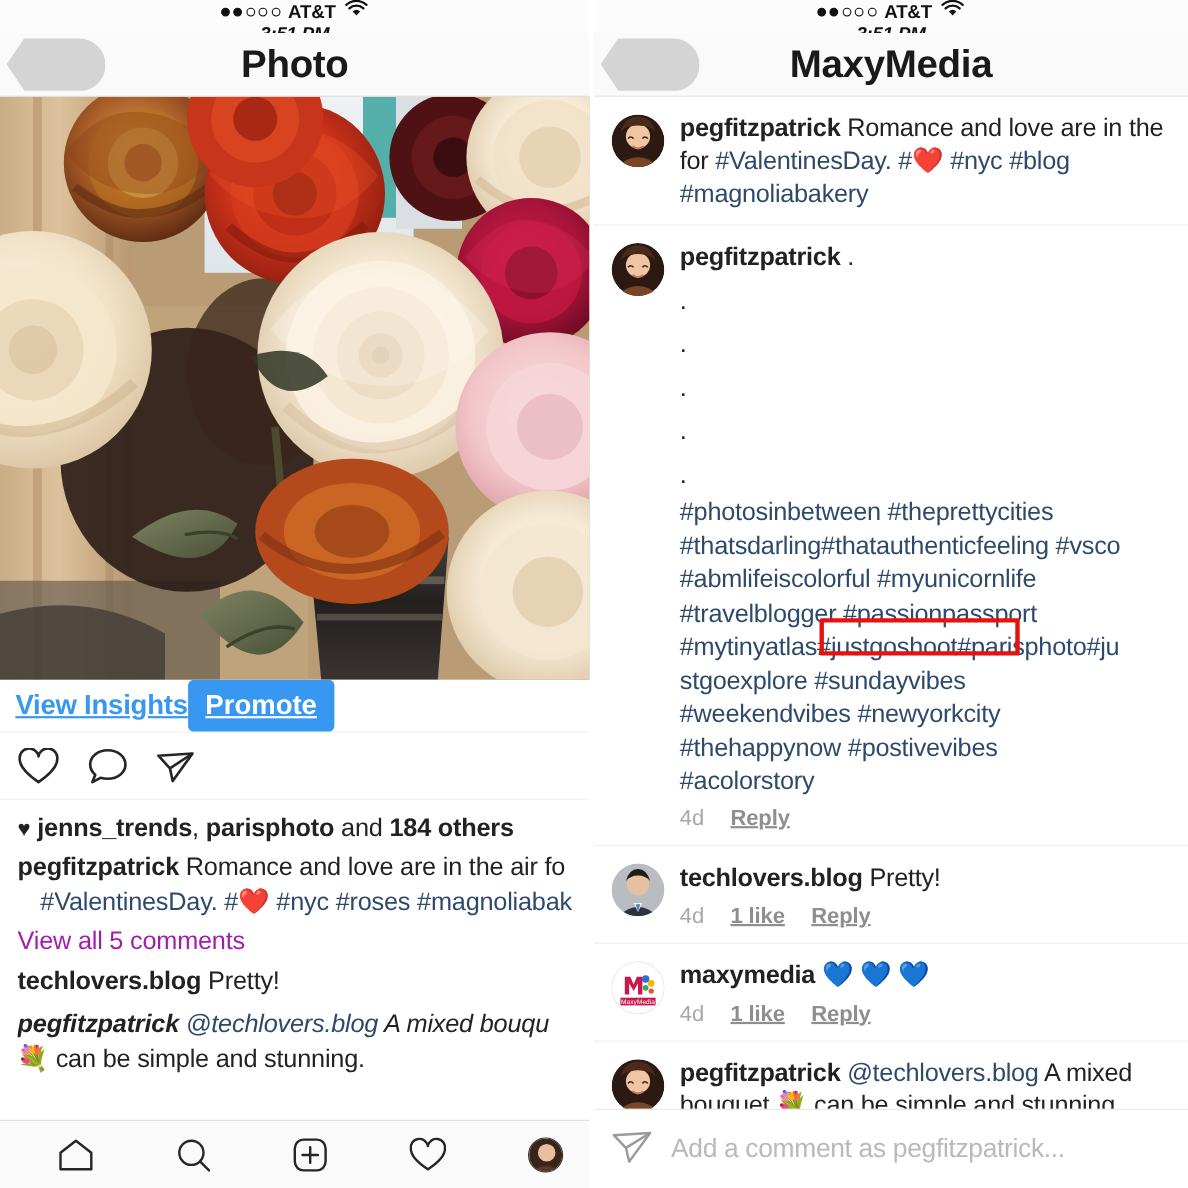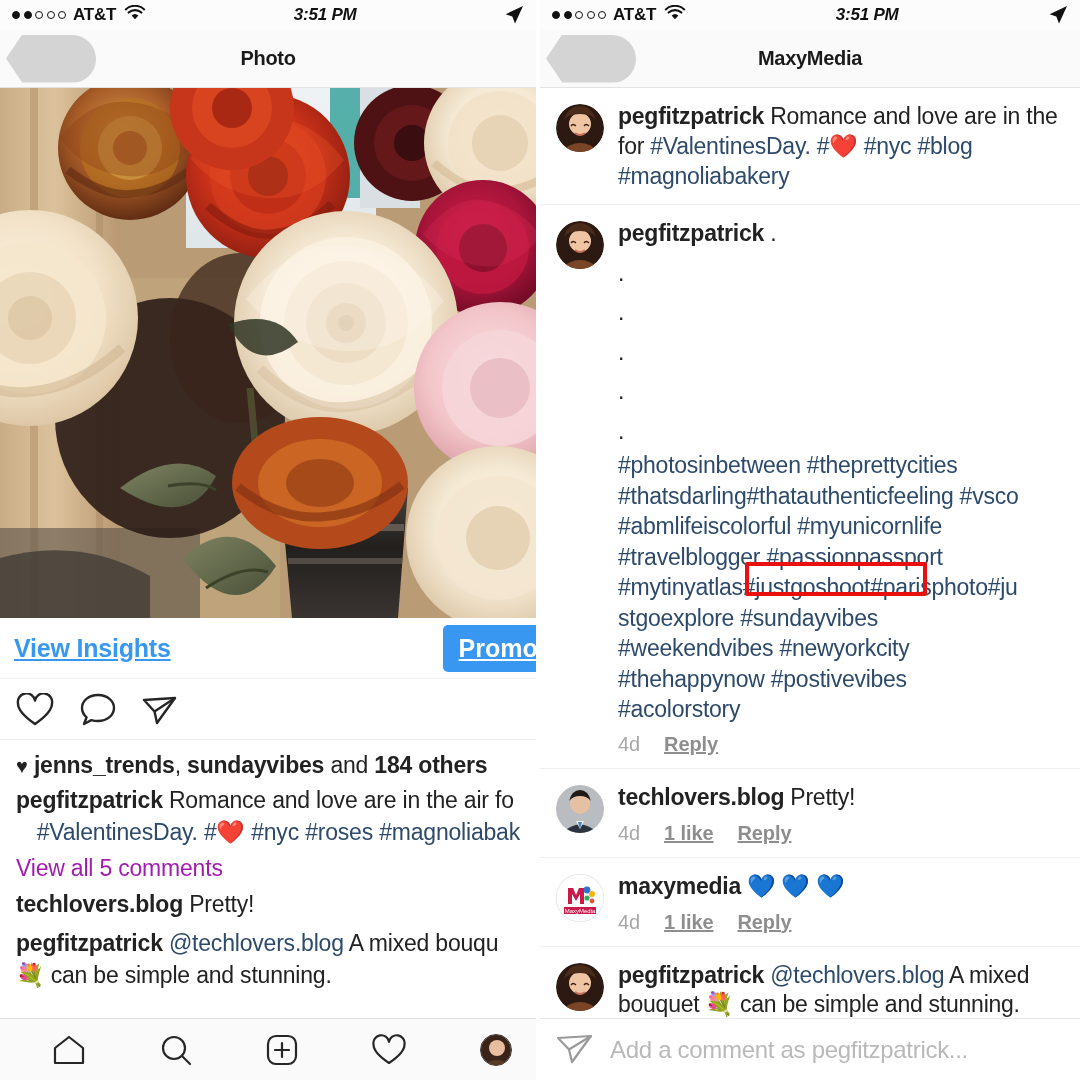--- a/index.html
+++ b/index.html
@@ -10,21 +10,21 @@
 
   .phone { position:relative; height:1080px; overflow:hidden; background:#fff; }
   .phone.left  { width:536px; }
   .gap { width:4px; height:1080px; background:#ffffff; }
   .phone.right { width:540px; }
 
   
   .statusbar {
     height:30px; display:flex; align-items:center;
     padding:0 12px; background:#fcfcfc;
-    font-size:17px; font-weight:600; color:#111; letter-spacing:-0.2px;
+    font-size:17px; font-weight:600; color:#111; letter-spacing:-0.2px;flex-direction:column;
   }
   .sb-left  { display:flex; align-items:center; gap:5px; flex:0 0 auto; }
   .sb-mid   { flex:1; text-align:center; font-size:17px; font-weight:700;font-style:italic; }
   .sb-right { flex:0 0 auto; display:flex; align-items:center; }
   .dots { display:flex; align-items:center; gap:3.5px; }
   .dot { width:8px; height:8px; border-radius:50%; border:1.6px solid #111; }
   .dot.full { background:#111; }
   .carrier { font-size:17px; font-weight:600; margin-left:2px; }
   .wifi { margin-left:3px; }
 
@@ -35,35 +35,35 @@
     display:flex; align-items:center;
   }
   .back-blob {
     width:90px; height:48px; margin-left:6px;
     background:#d4d4d4;
     border-radius:6px 26px 26px 6px;
     clip-path: polygon(18% 0%, 100% 0%, 100% 100%, 18% 100%, 0% 50%);
   }
   .nav-title {
     position:absolute; left:0; right:0; text-align:center;
-    font-size:20px; font-weight:700; color:#1a1a1a; letter-spacing:-0.3px;
+    font-size:35px; font-weight:700; color:#1a1a1a; letter-spacing:-0.3px;
     pointer-events:none;
   }
 
   
   .photo {
     position:relative; width:100%; height:530px; overflow:hidden;
     background:#d9cbb8;
   }
   .photo svg { display:block; width:100%; height:100%; }
 
   
   .insights-row {
-    display:flex; align-items:center; justify-content:space-between;
-    height:61px; padding:0 14px; border-bottom:1px solid #efefef;
+    display:flex; align-items:center; justify-content:flex-start;
+    height:48px; padding:0 14px; border-bottom:1px solid #efefef;
   }
   .view-insights {
     font-size:25px; font-weight:700; color:#3897f0;
     text-decoration:underline; letter-spacing:-0.2px;
   }
   .promote-btn {
     background:#3897f0; color:#fff; font-size:25px; font-weight:700;
     text-decoration:underline; padding:9px 16px; border-radius:5px;
     margin-right:-54px; white-space:nowrap;
   }
@@ -143,21 +143,21 @@
   .hashtags { font-size:23px; line-height:1.24; color:#2d4a6b; letter-spacing:-0.25px; margin-top:2px; }
 
   
   .annot-box {
     position:absolute; border:4px solid #e8110f; border-radius:2px;
     pointer-events:none; z-index:50;
   }
 
   
   .composer {
-    position:absolute; bottom:0; left:0; right:0; height:62px;
+    position:absolute; bottom:0; left:0; right:0; height:72px;
     border-top:1px solid #e8e8e8; background:#fff;
     display:flex; align-items:center; gap:16px; padding:4px 16px;
   }
   .composer-input {
     flex:1; font-size:24px; color:#b9b9b9; letter-spacing:-0.3px;
     white-space:nowrap; overflow:hidden;
   }
 </style>
 </head>
 <body>
@@ -383,33 +383,33 @@
         <svg width="36" height="34" viewBox="0 0 36 34">
           <path d="M2 7 L33 5 L15 30 L12.5 18.5 Z" fill="none" stroke="#262626" stroke-width="2.4" stroke-linejoin="round"></path>
           <path d="M12.5 18.5 L33 5" fill="none" stroke="#262626" stroke-width="2.4"></path>
         </svg>
       </span>
     </div>
 
     <div class="caption-block">
       <div class="likes-line">
         <span class="heart-glyph">♥</span>
-        <b>jenns_trends</b><span>, </span><b>sundayvibes</b><span> and </span><b>184 others</b>
+        <b>jenns_trends</b><span>, </span><b>parisphoto</b><span> and </span><b>184 others</b>
       </div>
       <div class="caption-line">
         <span class="user">pegfitzpatrick</span><span> Romance and love are in the air fo</span>
         <span class="cap-tags">#ValentinesDay. #❤️  #nyc #roses #magnoliabak</span>
       </div>
       <div class="view-all">View all 5 comments</div>
 
       <div class="mini-comment">
         <span class="user">techlovers.blog</span><span> Pretty!</span>
       </div>
       <div class="mini-comment wrap">
-        <span style="display:block;white-space:nowrap;overflow:hidden;">
+        <span style="display:block;white-space:nowrap;overflow:hidden;font-style:italic;">
           <span class="user">pegfitzpatrick</span>
           <span class="mention">@techlovers.blog</span><span> A mixed bouqu</span>
         </span>
         <span style="display:block;">💐  can be simple and stunning.</span>
       </div>
     </div>
 
     <div class="tabbar">
       <span>
         <svg width="34" height="32" viewBox="0 0 34 32">

